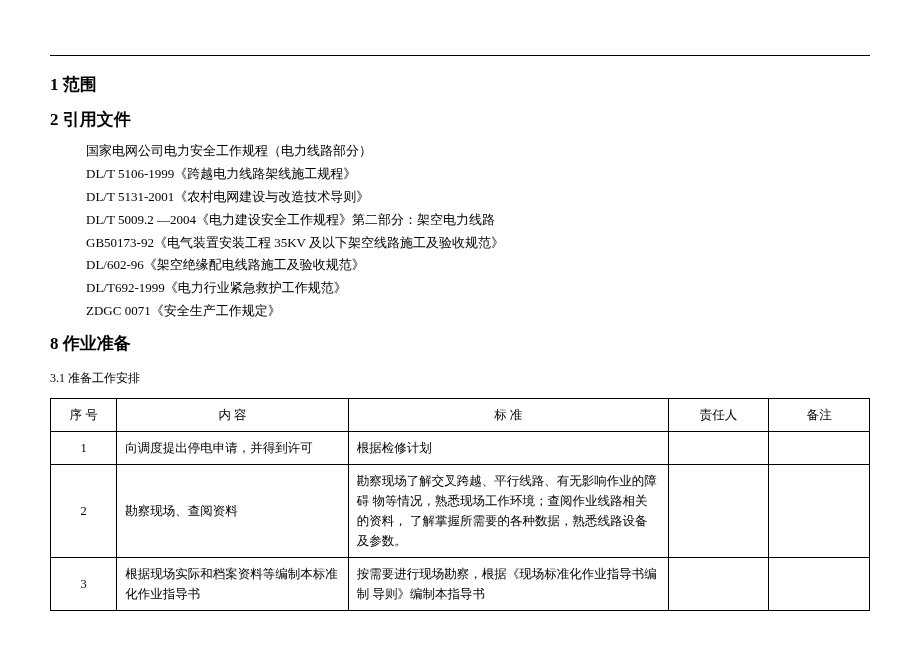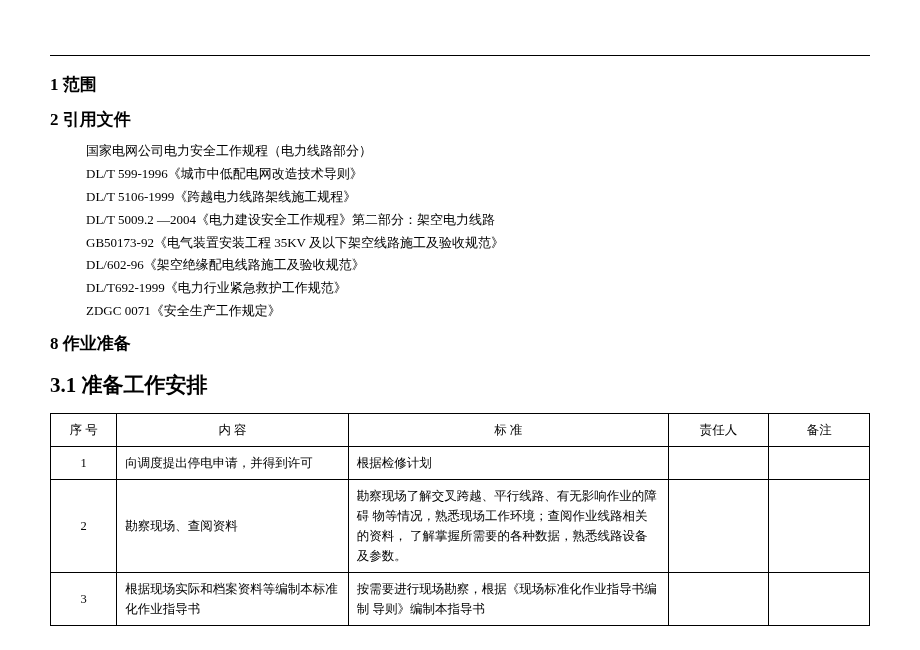--- a/index.html
+++ b/index.html
@@ -18,22 +18,22 @@
     .top-rule {
       border-top: 1px solid #000;
       margin-bottom: 15px;
     }
     h1.section {
       font-size: 17px;
       font-weight: bold;
       margin: 8px 0 8px 0;
     }
     h1.sub {
-      font-size: 21px;
-      font-weight: bold;
+      font-size: 12px;
+      font-weight: normal;
       margin: 12px 0 10px 0;
     }
     .indent {
       margin-left: 36px;
     }
     .para {
       margin: 4px 0;
     }
     .ref-list div {
       margin: 2px 0;
@@ -72,22 +72,22 @@
 <body>
 
 <div class="page">
   <div class="top-rule"></div>
 
   <h1 class="section">1 范围</h1>
 
   <h1 class="section">2 引用文件</h1>
   <div class="indent ref-list">
     <div>国家电网公司电力安全工作规程（电力线路部分）</div>
-    <div>DL/T 599-1996《城市中低配电网改造技术导则》</div>
     <div>DL/T 5106-1999《跨越电力线路架线施工规程》</div>
+    <div>DL/T 5131-2001《农村电网建设与改造技术导则》</div>
     <div>DL/T 5009.2 —2004《电力建设安全工作规程》第二部分：架空电力线路</div>
     <div>GB50173-92《电气装置安装工程  35KV 及以下架空线路施工及验收规范》</div>
     <div>DL/602-96《架空绝缘配电线路施工及验收规范》</div>
     <div>DL/T692-1999《电力行业紧急救护工作规范》</div>
     <div>ZDGC 0071《安全生产工作规定》</div>
   </div>
 
   <h1 class="section">8 作业准备</h1>
   <h1 class="sub">3.1 准备工作安排</h1>
 

